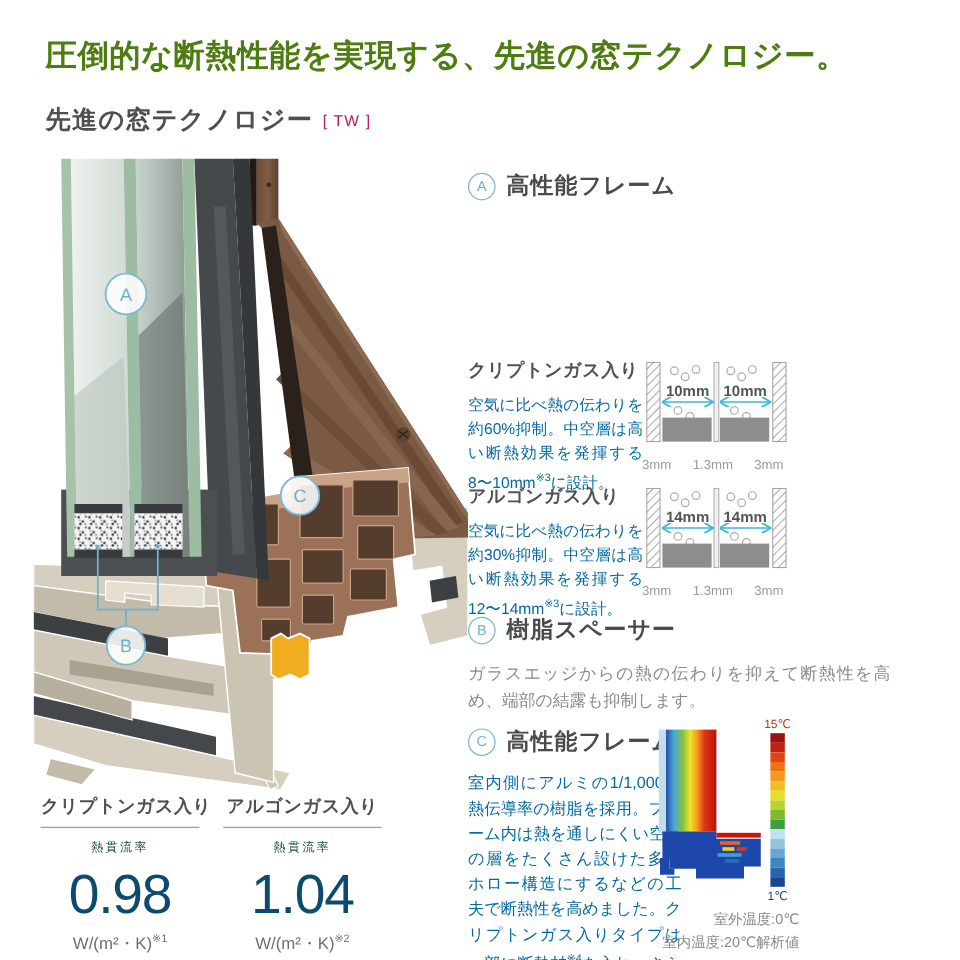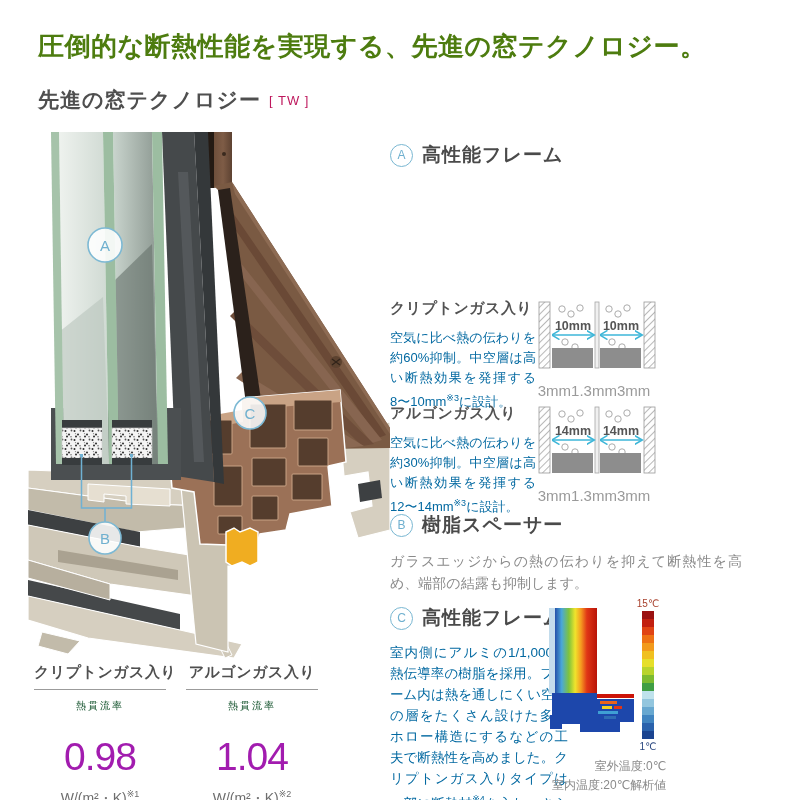--- a/index.html
+++ b/index.html
@@ -19,31 +19,31 @@
           color:#6fb0cf;font-size:12px;display:flex;align-items:center;justify-content:center;
           flex:0 0 auto;background:#fff;}
   .sec-title{font-size:19px;font-weight:bold;color:#4a4a4a;margin-left:9px;letter-spacing:1px;}
 
   .body-txt{font-size:14px;color:#8a8a8a;line-height:22px;text-align:justify;}
   .sub-title{font-size:15px;font-weight:bold;color:#525252;letter-spacing:.5px;}
   .small-txt{font-size:13px;color:#0369a1;line-height:20px;text-align:justify;}
   sup{font-size:9px;}
 
   
-  .pane-labels{display:flex;justify-content:center;font-size:15px;color:#9a9a9a;width:118px;}
+  .pane-labels{display:flex;justify-content:space-between;font-size:11px;color:#9a9a9a;width:118px;}
 
   
   .thermal-caption{font-size:12px;color:#8a8a8a;line-height:19px;}
 
   
   .stat{width:132px;text-align:center;}
   .stat-name{font-size:15px;font-weight:bold;color:#4f4f4f;white-space:nowrap;letter-spacing:.5px;}
   .stat-rule{border:none;border-top:1px solid #9b9b9b;margin:7px 0 9px 0;}
   .stat-label{font-size:10px;color:#14532d;letter-spacing:2px;}
-  .stat-value{font-size:39px;color:#a21caf;line-height:60px;letter-spacing:-1px;margin-top:14px;}
+  .stat-value{font-size:46px;color:#0c4a6e;line-height:60px;letter-spacing:-1px;margin-top:2px;}
   .stat-unit{font-size:14px;color:#6e6e6e;margin-top:2px;}
 </style>
 </head>
 <body>
 
 <div id="canvas">
 
   <h1 class="abs page-title">圧倒的な断熱性能を実現する、先進の窓テクノロジー。</h1>
   <div class="abs subtitle-row">
     <span class="subtitle">先進の窓テクノロジー</span>

